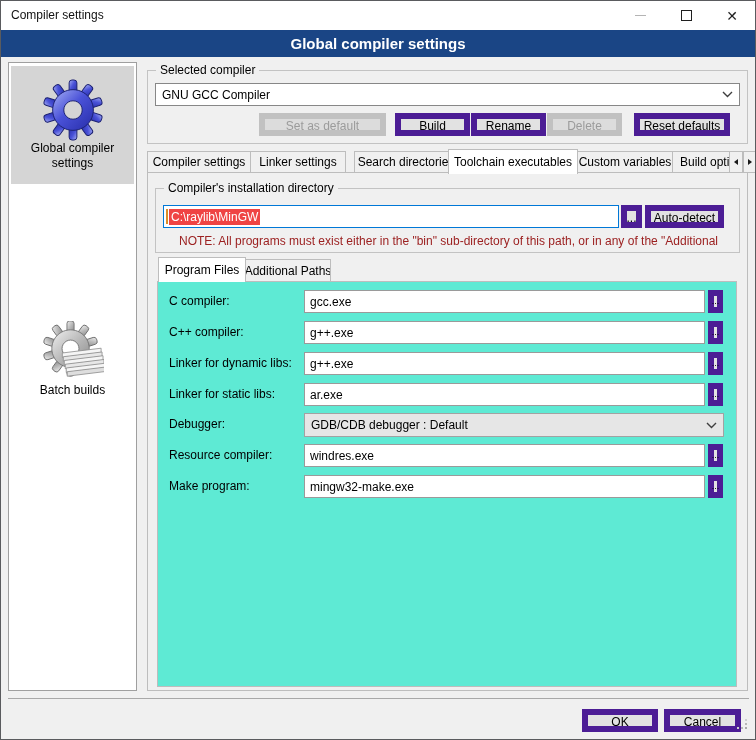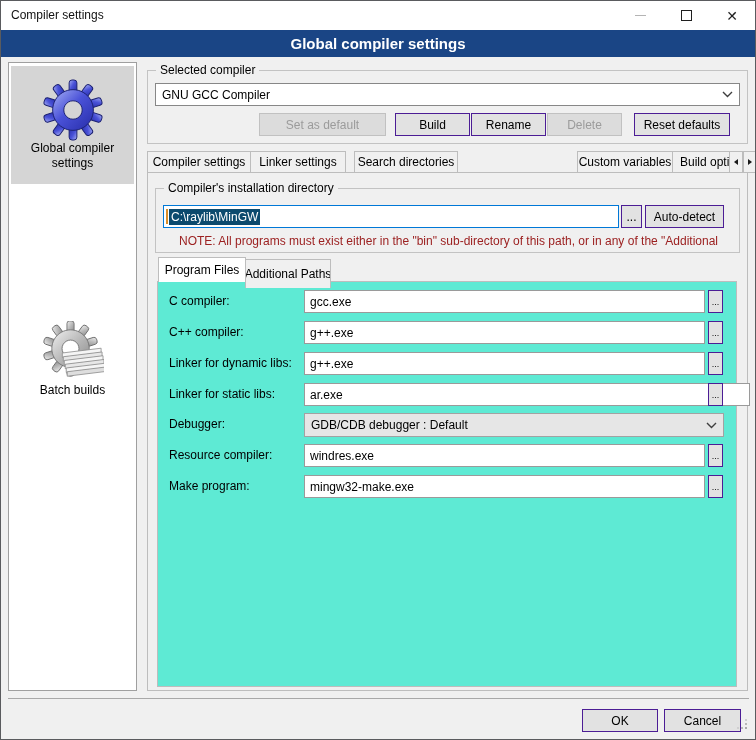--- a/index.html
+++ b/index.html
@@ -16,38 +16,38 @@
   
   .banner{left:0;top:29px;right:0;height:27px;color:#fff;font-weight:bold;font-size:15px;display:flex;align-items:center;justify-content:center;}
   
   .sidebar{left:7px;top:61px;width:129px;height:629px;background:#fff;border:1px solid #9f9f9f;}
   .sb-item{left:2px;width:123px;display:flex;flex-direction:column;align-items:center;justify-content:center;text-align:center;line-height:1.25;cursor:default;}
   .sb-item.sel{background:#d5d5d5;}
   
   .grp{border:1px solid #c3c3c3;}
   .legend{position:absolute;top:-8px;left:8px;background:#f0f0f0;padding:0 4px;font-size:12px;white-space:nowrap;}
   
-  .button{background:#e2e2e2;border:1px solid #4c1d95;display:flex;align-items:center;justify-content:center;font-size:12px;cursor:default;}
+  .button{background:#e2e2e2;border:6px solid #4c1d95;display:flex;justify-content:center;font-size:12px;cursor:default;}
   .button.disabled{background:#dcdcdc;border-color:#c1c1c1;color:#9b9b9b;}
   .combo{background:#fff;border:1px solid #878787;display:flex;align-items:center;padding:0 6px;}
   .combo .cv{flex:1;white-space:nowrap;overflow:hidden;}
   .combo.gray{background:#e6e6e6;border-color:#a2a2a2;}
   .tb{background:#fff;border:1px solid #9a9a9a;display:flex;align-items:center;padding:0 5px;white-space:nowrap;overflow:hidden;}
   
   .tab{border:1px solid #bdbdbd;border-bottom:none;background:#f0f0f0;display:flex;align-items:center;justify-content:center;white-space:nowrap;overflow:hidden;z-index:3;cursor:default;}
   .tab.active{background:#fff;z-index:5;}
   .panel{border:1px solid #bdbdbd;background:#f0f0f0;z-index:1;}
   .page{border:1px solid #bdbdbd;background:#5eead4;z-index:2;}
   .arrowbtn{border:1px solid #bdbdbd;background:#f0f0f0;display:flex;align-items:center;justify-content:center;z-index:3;cursor:default;}
   .tri-l{width:0;height:0;border-top:3px solid transparent;border-bottom:3px solid transparent;border-right:4px solid #1a1a1a;}
   .tri-r{width:0;height:0;border-top:3px solid transparent;border-bottom:3px solid transparent;border-left:4px solid #1a1a1a;}
   
   .pathinput{background:#fff;border:1px solid #0078d7;display:flex;align-items:center;padding:0 2px;}
   .caret{width:2px;height:15px;background:#d98e2a;margin-right:1px;}
-  .selected-text{background:#0c4a6e;color:#fff;padding:1px 2px;white-space:nowrap;}
+  .selected-text{background:#ef4444;color:#fff;padding:1px 2px;white-space:nowrap;}
   .note{color:#9c2121;white-space:nowrap;overflow:hidden;margin-left:16px;}
   .form-label{white-space:nowrap;}
   .sep{background:#a8a8a8;}
   .grip{width:2px;height:2px;box-shadow:8px 8px 0 #a9a9a9,8px 4px 0 #b8b8b8,4px 8px 0 #b8b8b8,8px 0 0 #cfcfcf,0 8px 0 #cfcfcf;}
 </style>
 </head>
 <body>
 
 <svg width="0" height="0" style="position:absolute">
   <defs>
@@ -146,20 +146,23 @@
 
   <div class="abs tab" style="left:146px;top:150px;width:104px;height:21px;">
     <span>Compiler settings</span>
   </div>
   <div class="abs tab" style="left:249px;top:150px;width:96px;height:21px;">
     <span>Linker settings</span>
   </div>
   <div class="abs tab" style="left:344px;top:150px;width:104px;height:21px;margin-left:9px;">
     <span>Search directories</span>
   </div>
+  <div class="abs tab active" style="left:447px;top:148px;width:130px;height:25px;">
+    <span>Toolchain executables</span>
+  </div>
   <div class="abs tab" style="left:576px;top:150px;width:96px;height:21px;">
     <span>Custom variables</span>
   </div>
   <div class="abs tab" style="left:671px;top:150px;width:58px;height:21px;justify-content:flex-start;padding-left:7px;">
     <span>Build options</span>
   </div>
   <div class="abs arrowbtn" style="left:728px;top:150px;width:14px;height:22px;">
     <span class="tri-l"></span>
   </div>
   <div class="abs arrowbtn" style="left:742px;top:150px;width:13px;height:22px;">
@@ -179,21 +182,21 @@
     <span>...</span>
   </div>
   <div class="abs button" style="left:644px;top:204px;width:79px;height:23px;z-index:2;">
     <span>Auto-detect</span>
   </div>
   <div class="abs note" style="left:162px;top:233px;width:577px;z-index:2;">NOTE: All programs must exist either in the "bin" sub-directory of this path, or in any of the "Additional</div>
 
   <div class="abs tab active" style="left:157px;top:256px;width:88px;height:25px;">
     <span>Program Files</span>
   </div>
-  <div class="abs tab" style="left:244px;top:258px;width:86px;height:29px;">
+  <div class="abs tab" style="left:244px;top:258px;width:86px;height:22px;">
     <span>Additional Paths</span>
   </div>
 
   <div class="abs page" style="left:156px;top:280px;width:580px;height:406px;">
 
     <span class="abs form-label" style="left:11px;top:12px;">C compiler:</span>
     <div class="abs tb" style="left:146px;top:8px;width:401px;height:23px;">
       <span>gcc.exe</span>
     </div>
     <div class="abs button" style="left:550px;top:8px;width:15px;height:23px;font-size:9px;">
@@ -210,21 +213,21 @@
 
     <span class="abs form-label" style="left:11px;top:74px;">Linker for dynamic libs:</span>
     <div class="abs tb" style="left:146px;top:70px;width:401px;height:23px;">
       <span>g++.exe</span>
     </div>
     <div class="abs button" style="left:550px;top:70px;width:15px;height:23px;font-size:9px;">
       <span>...</span>
     </div>
 
     <span class="abs form-label" style="left:11px;top:105px;">Linker for static libs:</span>
-    <div class="abs tb" style="left:146px;top:101px;width:446px;height:23px;">
+    <div class="abs tb" style="left:146px;top:101px;width:401px;height:23px;">
       <span>ar.exe</span>
     </div>
     <div class="abs button" style="left:550px;top:101px;width:15px;height:23px;font-size:9px;">
       <span>...</span>
     </div>
 
     <span class="abs form-label" style="left:11px;top:135px;">Debugger:</span>
     <div class="abs combo gray" style="left:146px;top:131px;width:420px;height:24px;">
       <span class="cv">GDB/CDB debugger : Default</span>
       <svg width="11" height="7" viewBox="0 0 11 7">

